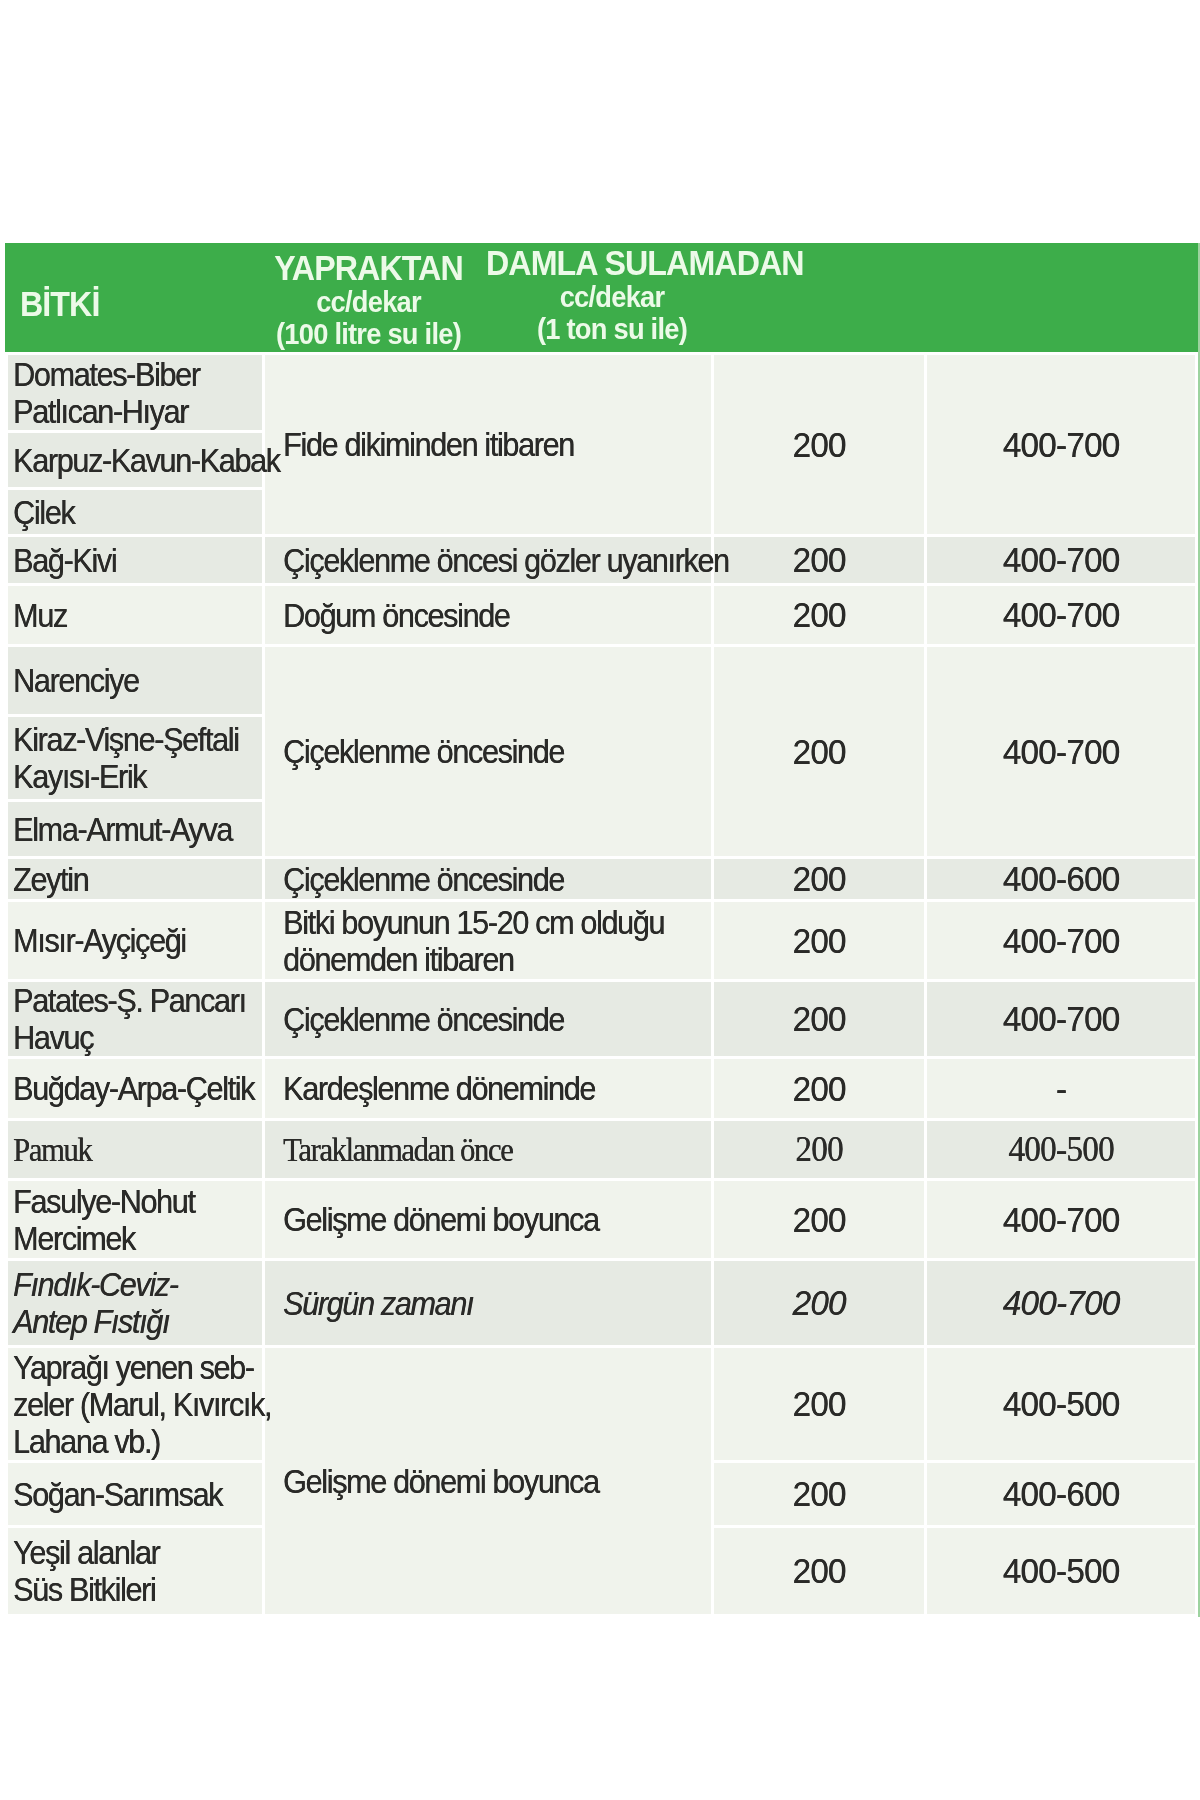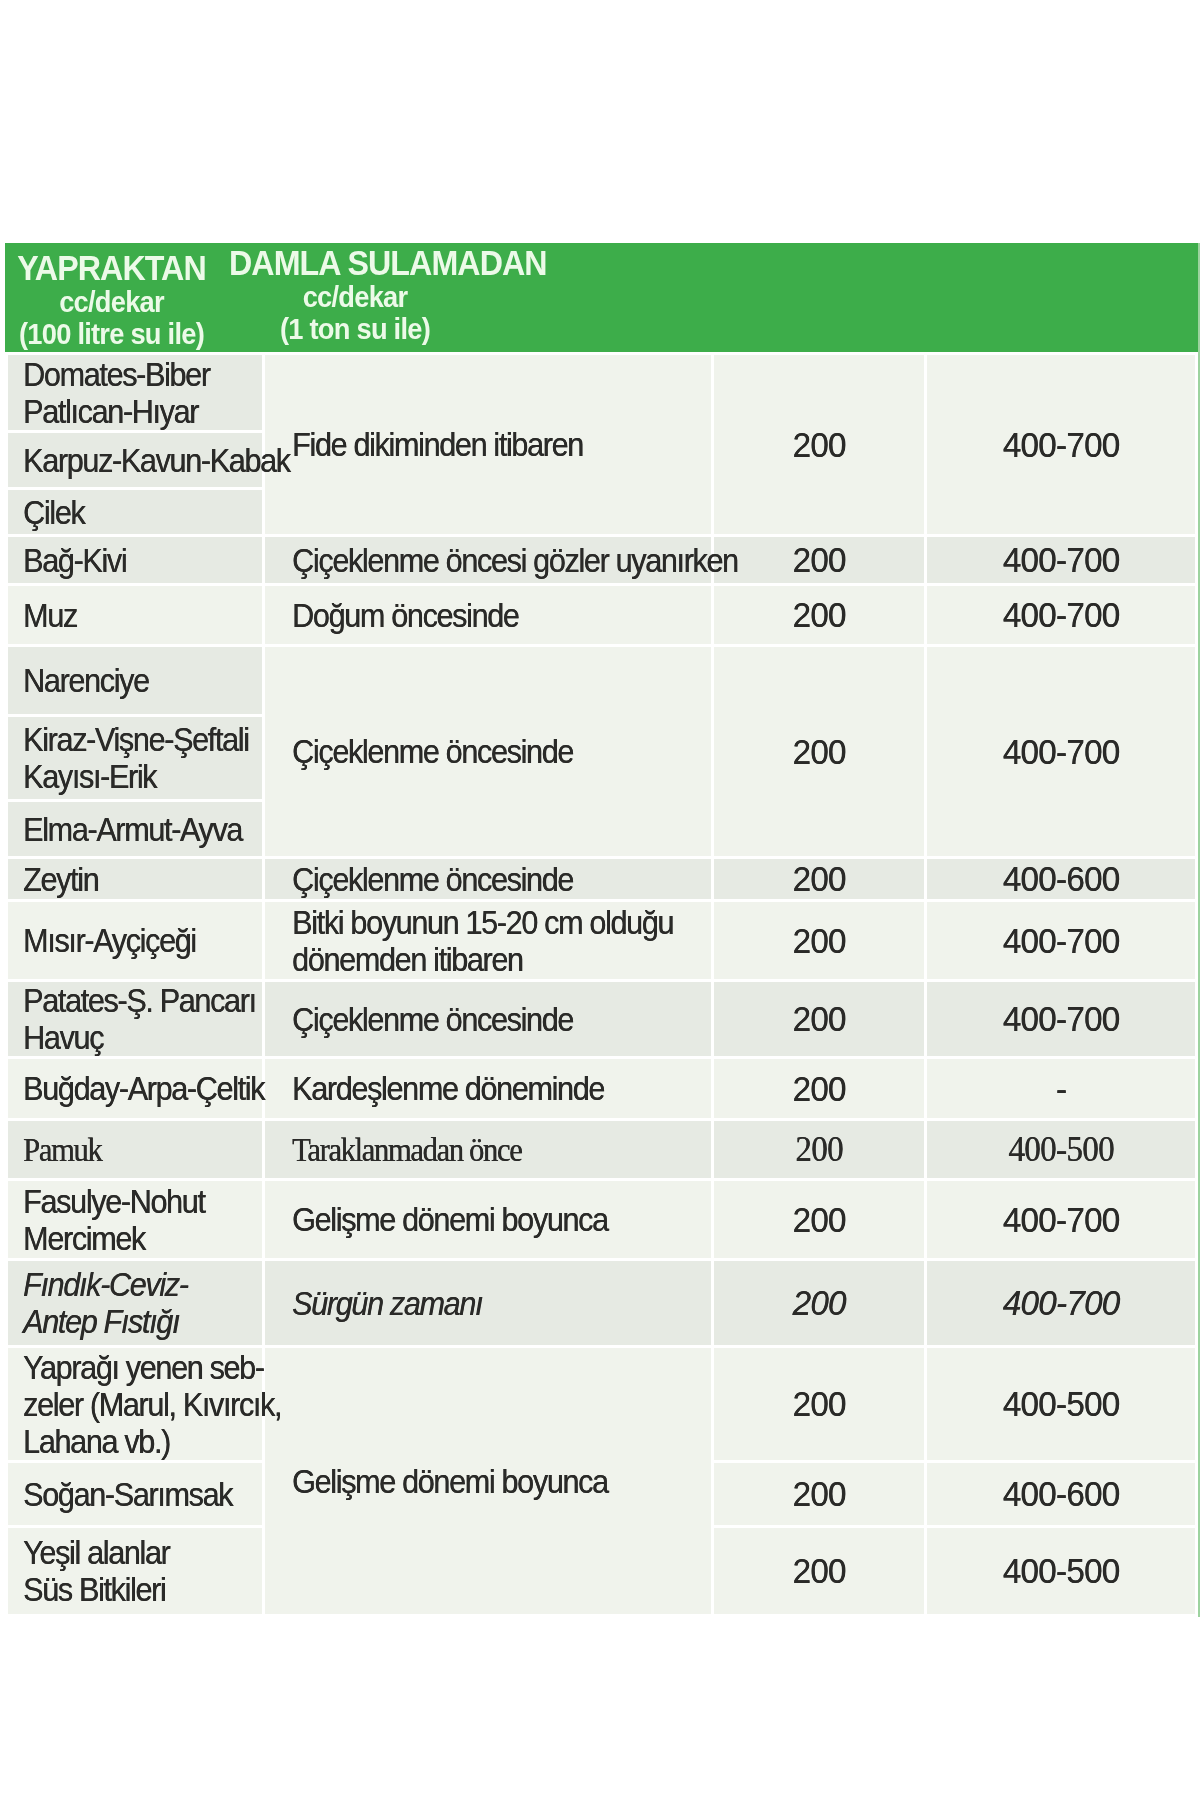--- a/index.html
+++ b/index.html
@@ -19,38 +19,41 @@
   .h-big{font-size:35px;font-weight:bold;letter-spacing:-1px;line-height:37px;white-space:nowrap;
          transform:scaleX(0.92);}
   .hc1 .h-big,.hc2 .h-big{transform-origin:0 50%;}
   .hc3 .h-big,.hc4 .h-big{transform-origin:50% 50%;}
   .h-sub{font-size:29px;font-weight:bold;letter-spacing:-0.8px;line-height:32px;white-space:nowrap;
          transform:scaleX(0.94);transform-origin:50% 50%;}
 
   
   table{border-collapse:separate;border-spacing:3px;table-layout:fixed;width:1193px;}
   td{vertical-align:middle;overflow:visible;padding:0;}
-  td.plant{padding-left:15px;}
-  td.time{padding-left:27px;}
+  td.plant{padding-left:5px;}
+  td.time{padding-left:18px;}
   td.val{text-align:center;}
   .tA{background:#e6eae3;}
   .tB{background:#f0f3ec;}
   .txt{font-size:34px;line-height:37px;letter-spacing:-1.5px;white-space:nowrap;
        transform:scaleX(0.9);transform-origin:0 50%;text-shadow:0.4px 0 0 currentColor;}
   .num{font-size:35px;letter-spacing:-0.8px;white-space:nowrap;
        transform:scaleX(0.95);transform-origin:50% 50%;text-shadow:0.4px 0 0 currentColor;}
 </style>
 </head>
 <body>
 
 <div class="sheet">
   <div class="table-wrap">
     <div class="edge-line"></div>
 
     <div class="hdr">
+      <div class="hc hc1">
+        <div class="h-big">BİTKİ</div>
+      </div>
       <div class="hc hc3">
         <div class="h-big">YAPRAKTAN</div>
         <div class="h-sub">cc/dekar</div>
         <div class="h-sub">(100 litre su ile)</div>
       </div>
       <div class="hc hc4">
         <div class="h-big">DAMLA SULAMADAN</div>
         <div class="h-sub">cc/dekar</div>
         <div class="h-sub">(1 ton su ile)</div>
       </div>

